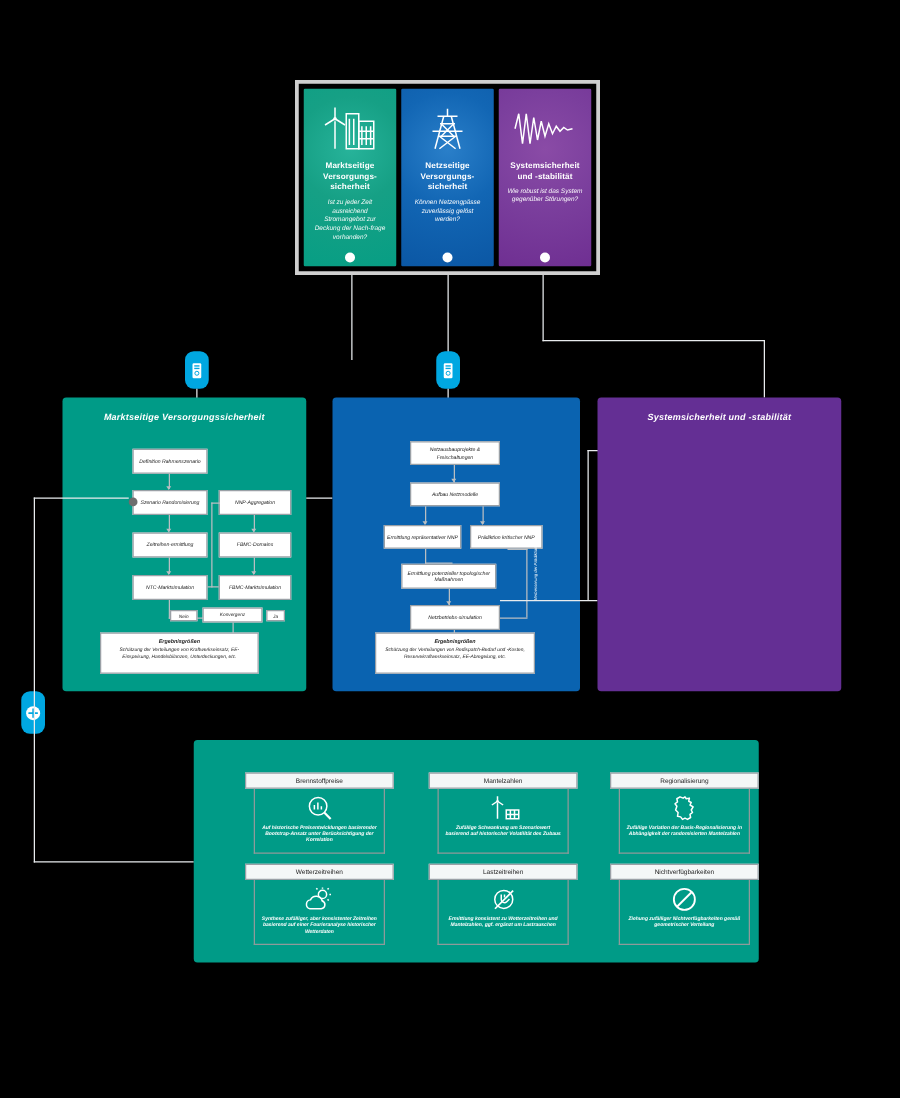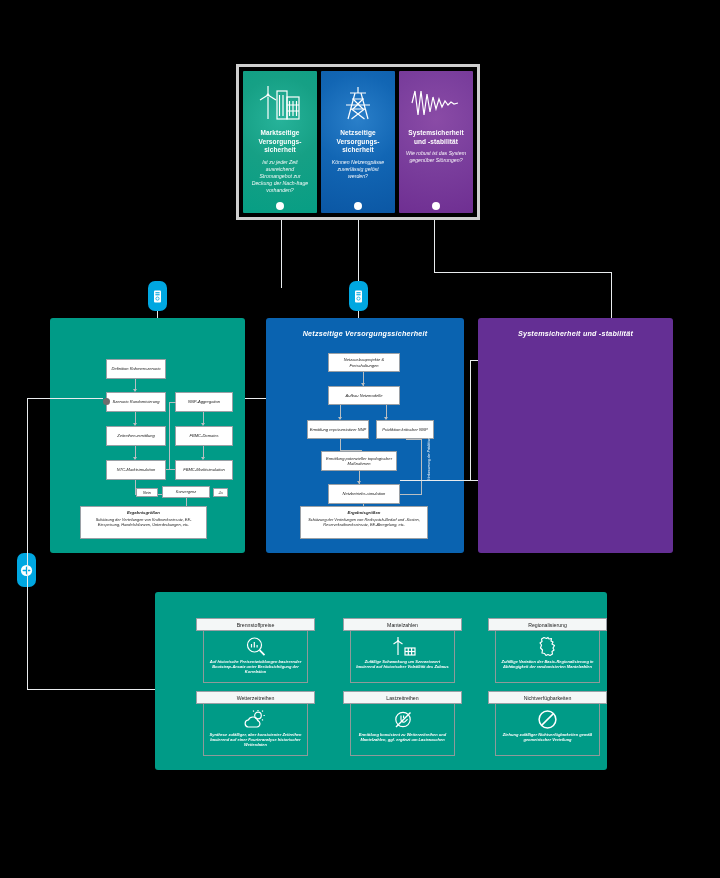--- a/index.html
+++ b/index.html
@@ -157,20 +157,21 @@
   <svg width="13" height="13" viewBox="0 0 13 13">
     <circle cx="6.5" cy="6.5" r="5.6" fill="#fff"></circle>
     <path d="M6.5 3.2v6.6M3.2 6.5h6.6" stroke="#00a7e1" stroke-width="1.3" stroke-linecap="round"></path>
   </svg>
 </div>
 
 <div class="lnw abs" style="left:157px;top:311px;width:1.2px;height:8px;"></div>
 <div class="lnw abs" style="left:358px;top:311px;width:1.2px;height:8px;"></div>
 
 <div id="panel-markt" class="abs panel">
+  <div class="panel-title">Marktseitige Versorgungssicherheit</div>
 
   <div class="node" style="left:56px;top:41px;width:60px;height:20px;">Definition Rahmenszenario</div>
   <div class="ln" style="position:absolute;left:85px;top:61px;width:1px;height:12px;"></div>
   <div class="arw" style="left:83px;top:71px;"></div>
 
   <div class="node" style="left:56px;top:74px;width:60px;height:20px;">Szenario Randomisierung</div>
   <div class="dotnode" style="left:53px;top:80px;"></div>
 
   <div class="ln" style="position:absolute;left:85px;top:94px;width:1px;height:13px;"></div>
   <div class="arw" style="left:83px;top:105px;"></div>
@@ -207,21 +208,20 @@
   </div>
 </div>
 
 <div class="lnw abs" style="left:27px;top:398px;width:1.2px;height:292px;"></div>
 <div class="lnw abs" style="left:27px;top:398px;width:76px;height:1.2px;"></div>
 <div class="lnw abs" style="left:27px;top:689px;width:128px;height:1.2px;"></div>
 
 <div class="lnw abs" style="left:245px;top:398px;width:21px;height:1.2px;"></div>
 
 <div id="panel-netz" class="abs panel">
-  <div class="panel-title">Netzseitige Versorgungssicherheit</div>
 
   <div class="node" style="left:62px;top:35px;width:72px;height:19px;">Netzausbauprojekte &amp; Freischaltungen</div>
   <div class="ln" style="position:absolute;left:97px;top:54px;width:1px;height:14px;"></div>
   <div class="arw" style="left:95px;top:65px;"></div>
   <div class="node" style="left:62px;top:68px;width:72px;height:19px;">Aufbau Netzmodelle</div>
 
   <div class="ln" style="position:absolute;left:74px;top:87px;width:1px;height:14px;"></div>
   <div class="ln" style="position:absolute;left:120px;top:87px;width:1px;height:14px;"></div>
   <div class="arw" style="left:72px;top:99px;"></div>
   <div class="arw" style="left:118px;top:99px;"></div>

